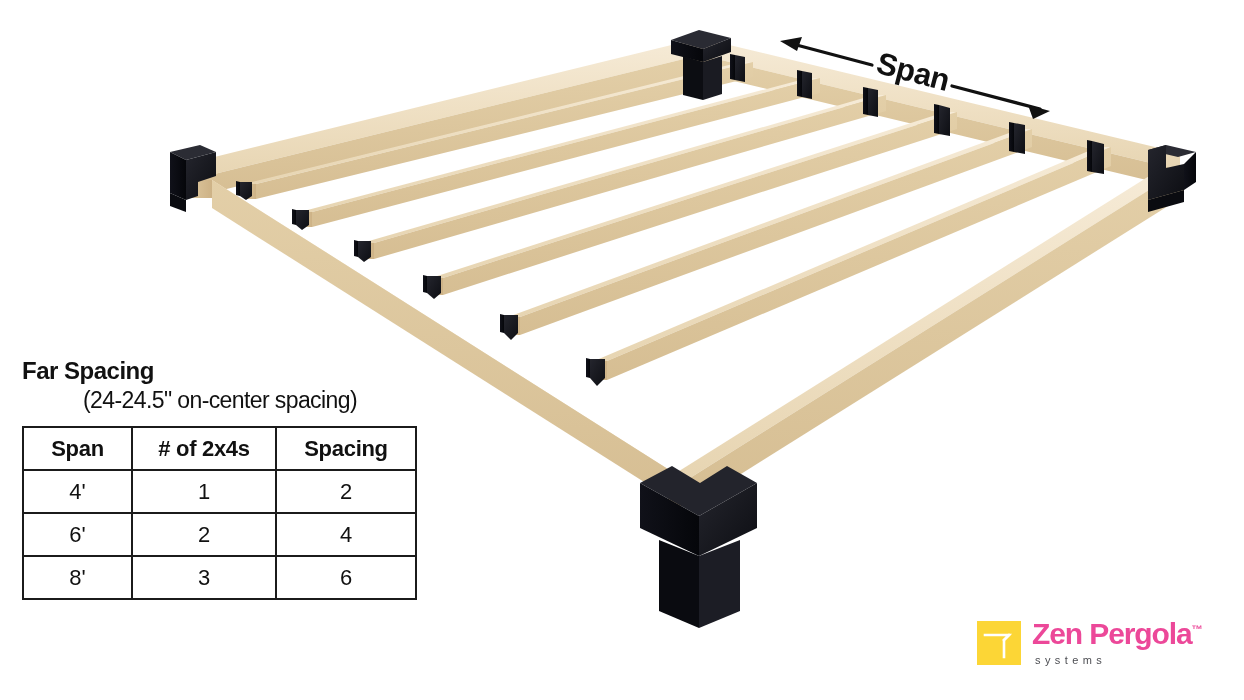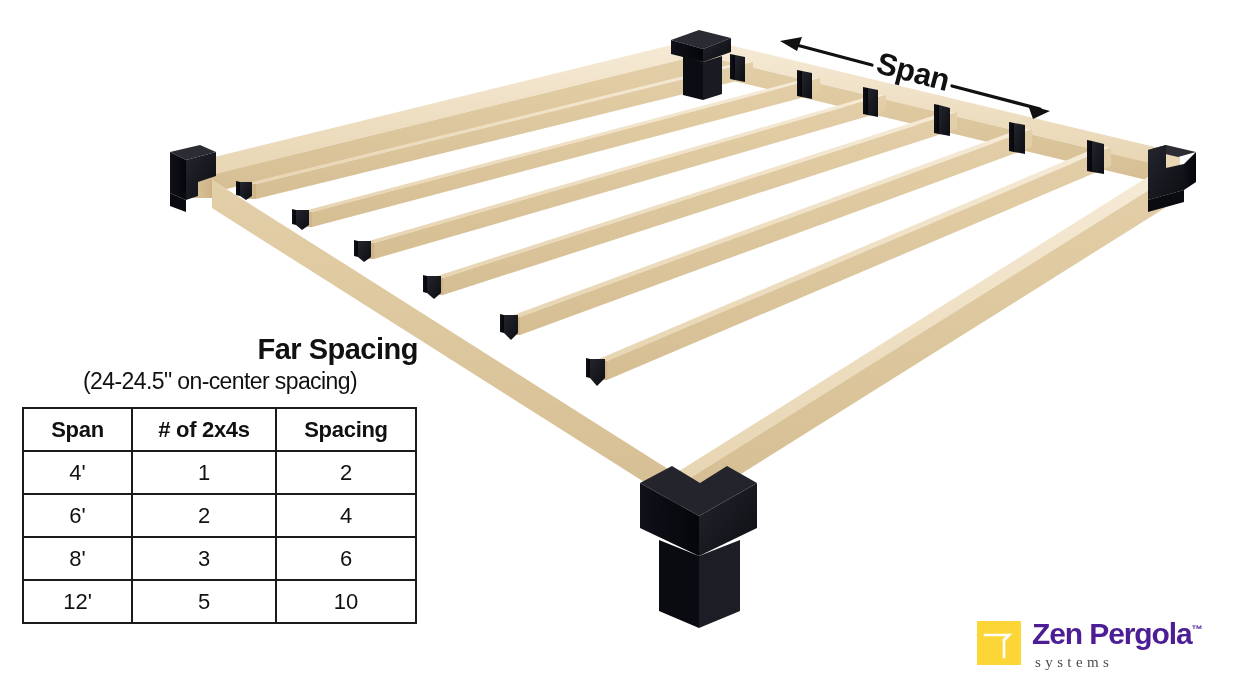--- a/index.html
+++ b/index.html
@@ -22,26 +22,27 @@
     width:1244px; height:700px;
   }
 
   
   #legend {
     position:absolute;
     left:22px; top:334px;
     width:396px;
   }
   #legend .title {
-    text-align:right;
-    font-size:29px;
+    text-align:left;
+    font-size:24px;
     font-weight:bold;
     letter-spacing:-0.5px;
     color:#111111;
     line-height:1.08;
+    margin-top:24px;
   }
   #legend .subtitle {
     text-align:center;
     font-size:23px;
     font-weight:normal;
     letter-spacing:-0.6px;
     color:#111111;
     line-height:1.25;
     margin-top:2px;
   }
@@ -86,38 +87,37 @@
     background:#FCD636;
     position:relative;
     flex:0 0 auto;
     margin-top:3px;
   }
   #logo .wordmark { position:relative; padding-top:1px; }
   #logo .brand {
     font-size:30px;
     font-weight:bold;
     letter-spacing:-1.1px;
-    color:#4c1d95;
+    color:#ec4899;
     line-height:1;
     white-space:nowrap;
   }
   #logo .tm {
     font-size:11px;
     vertical-align:super;
     font-weight:bold;
     letter-spacing:0;
   }
   #logo .sub {
-    font-size:15px;
+    font-size:11px;
     letter-spacing:4.4px;
     color:#4c4d52;
     margin-top:5px;
     margin-left:3px;
     white-space:nowrap;
-    font-family:Liberation Serif, serif;
   }
 </style>
 </head>
 <body>
 
 <div id="page">
 
   <svg id="diagram" viewBox="0 0 1244 700">
     <defs>
       <linearGradient id="gWoodTop" x1="0" y1="0" x2="0" y2="1">
@@ -323,25 +323,20 @@
         <tr>
           <td>6'</td>
           <td>2</td>
           <td>4</td>
         </tr>
         <tr>
           <td>8'</td>
           <td>3</td>
           <td>6</td>
         </tr>
-        <tr>
-          <td>12'</td>
-          <td>5</td>
-          <td>10</td>
-        </tr>
       </tbody>
     </table>
   </div>
 
   <div id="logo">
     <div class="mark">
       <svg width="44" height="44" viewBox="0 0 44 44" aria-hidden="true">
         <path d="M8 14 H32 L27 19 V36" fill="none" stroke="#ffffff" stroke-width="2.6" stroke-linecap="square" stroke-linejoin="miter"></path>
         <path d="M27 19 L32 14" fill="none" stroke="#ffffff" stroke-width="2.6" stroke-linecap="square"></path>
       </svg>

